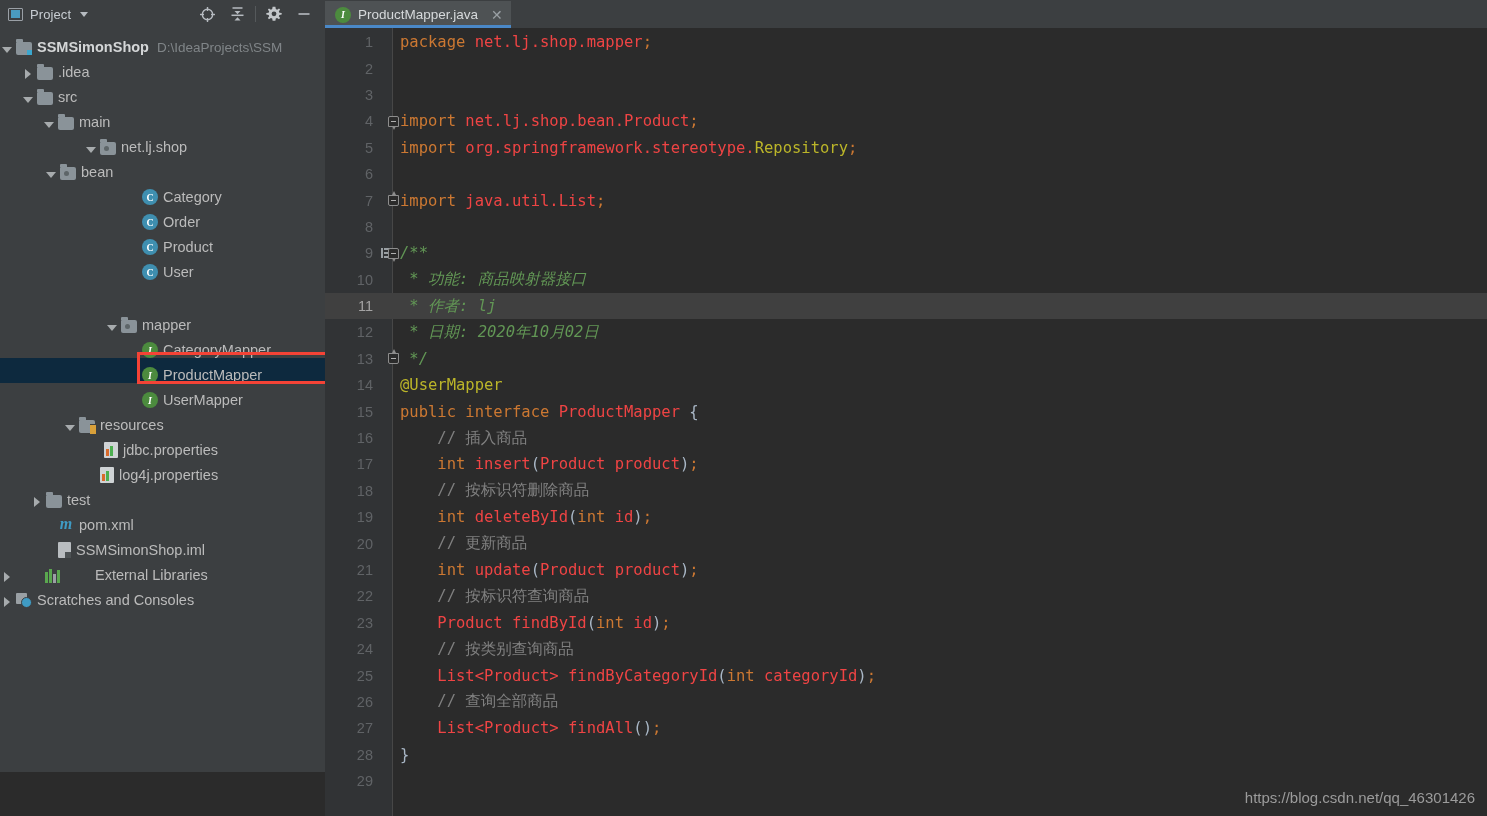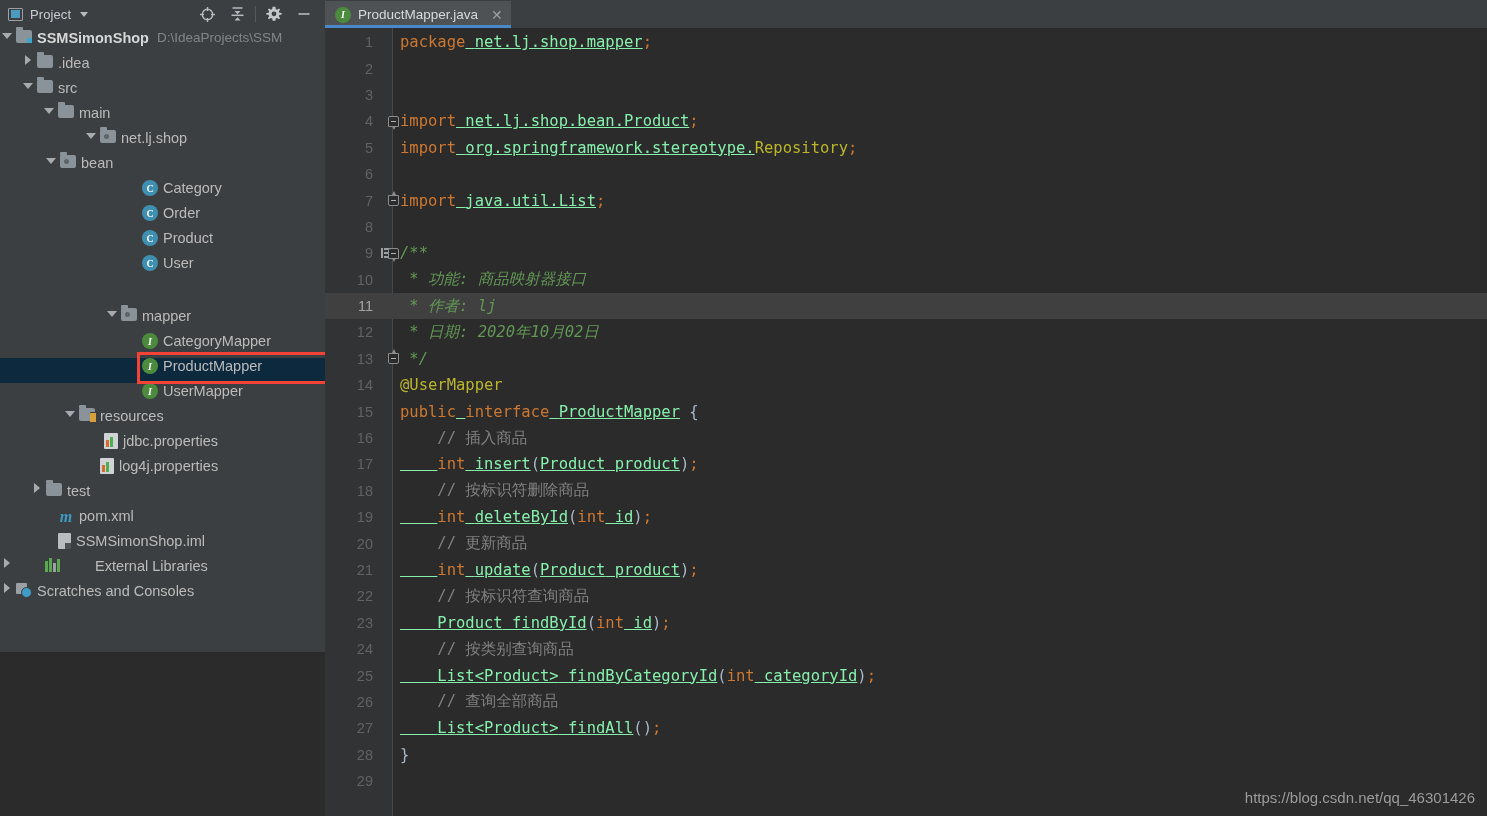--- a/index.html
+++ b/index.html
@@ -14,21 +14,21 @@
   }
   #app {
     position: relative;
     width: 1487px; height: 816px;
     background: #2b2b2b;
   }
 
   
   #left-panel {
     position: absolute; left: 0; top: 0;
-    width: 325px; height: 652px;
+    width: 325px; height: 772px;
     background: #3c3f41;
     overflow: hidden;
   }
   #tool-header {
     position: relative;
     height: 28px;
     background: #3c3f41;
     display: flex; align-items: center;
   }
   #tool-header .title-wrap {
@@ -76,21 +76,21 @@
 
   
   #tree {
     position: absolute; top: 28px; left: 0;
     width: 325px; bottom: 0;
     background: #3c3f41;
     padding-top: 2px;
   }
   .row {
     height: 25px;
-    display: flex; align-items: flex-start;
+    display: flex; align-items: flex-end;
     color: #bbbbbb; font-size: 14.5px;
     white-space: nowrap;
     position: relative;
   }
   .row.selected { background: #0d293e; }
   .arrow {
     width: 11px; height: 11px;
     flex: 0 0 11px;
     position: relative;
   }
@@ -303,21 +303,21 @@
     background:#474747; z-index:1;
   }
   .gutter-bg {
     position:absolute; left:0; top:0; width:67px; height:100%;
     background:#313335; z-index:0;
   }
   #code-lines { position:relative; z-index:2; padding-top: 1px; }
 
   
   .kw   { color:#cc7832; }
-  .plain{ color:#86efac;text-decoration:underline; }
+  .plain{ color:#ef4444; }
   .anno { color:#bbb529; }
   .cmt  { color:#808080; }
   .jdoc { color:#629755; font-style: italic; }
   .punc { color:#a9b7c6; }
   .sem  { color:#cc7832; }
 
   #watermark {
     position:absolute; right:12px; bottom: 10px;
     color:#9b9b9b; font-size:15px;
     font-family:"Liberation Sans", sans-serif;

